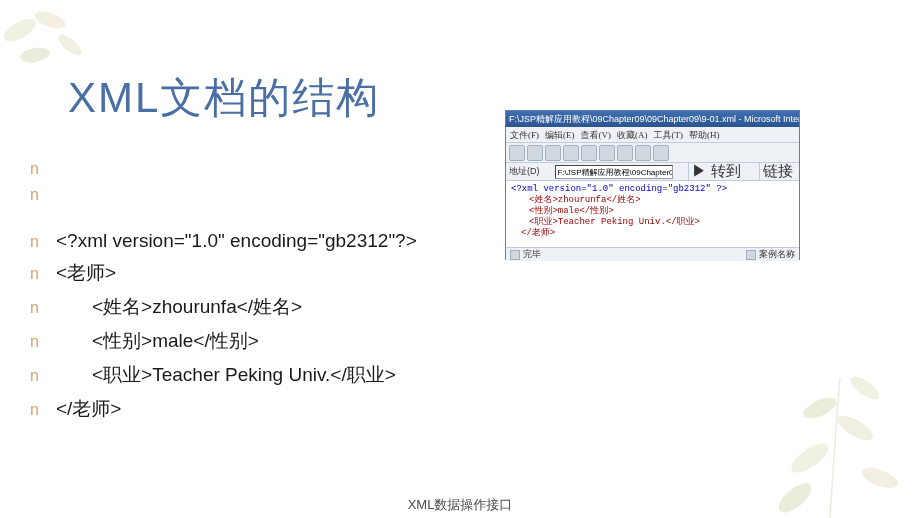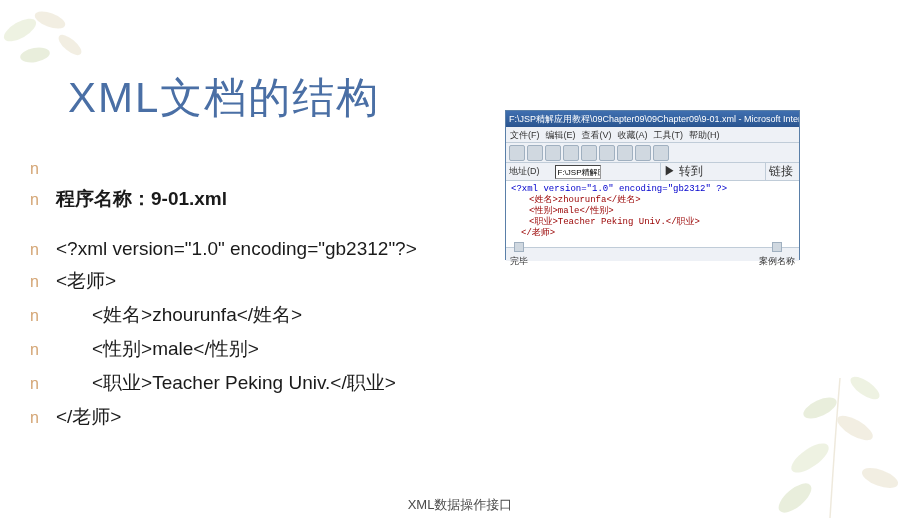--- a/index.html
+++ b/index.html
@@ -82,20 +82,21 @@
     .br-menu {
       background: #eef1f6;
       height: 16px;
       line-height: 16px;
       padding: 0 4px;
       border-bottom: 1px solid #c0ccd8;
       font-size: 9px;
       color: #333;
       display: flex;
       gap: 6px;
+      font-family: Liberation Serif, serif;
     }
     .br-toolbar {
       background: #eef1f6;
       height: 20px;
       border-bottom: 1px solid #c0ccd8;
       display: flex;
       align-items: center;
       padding: 0 3px;
       gap: 2px;
     }
@@ -104,21 +105,21 @@
       background: #eef1f6;
       height: 18px;
       display: flex;
       align-items: center;
       padding: 0 3px;
       border-bottom: 1px solid #c0ccd8;
       gap: 15px;
     }
     .addr-label { font-size: 9px; color: #333; }
     .addr-input { flex: 1; background: #fff; border: 1px inset #999; height: 14px; font-size: 8px; padding: 0 2px; line-height: 14px; overflow: hidden; white-space: nowrap; }
-    .addr-go { font-size: 12px; color: #333; padding: 0 3px; border-left: 1px solid #c0ccd8; margin-left: 44px; }
+    .addr-go { font-size: 15px; color: #333; padding: 0 3px; border-left: 1px solid #c0ccd8; }
     .br-body {
       background: #fff;
       height: 66px;
       padding: 3px 5px;
       font-size: 9px;
       line-height: 11px;
       font-family: "Courier New", monospace;
     }
     .xml-blue { color: #0000cc; }
     .xml-red { color: #990000; }
@@ -127,21 +128,21 @@
       height: 14px;
       background: #eef1f6;
       border-top: 1px solid #c0ccd8;
       display: flex;
       align-items: center;
       justify-content: space-between;
       padding: 0 4px;
       font-size: 9px;
       color: #333;
     }
-    .status-box { display: flex; align-items: center; gap: 3px; flex-direction: column; }
+    .status-box { display: flex; align-items: center; gap: 3px; }
     .status-icon { width: 10px; height: 10px; background: #d0d8e0; border: 1px solid #a0b0c0; }
   </style>
 </head>
 <body>
 
 <svg class="bg-decoration-tl" viewBox="0 0 120 100">
   <ellipse cx="20" cy="30" rx="18" ry="8" fill="#c9d6a3" transform="rotate(-30 20 30)"></ellipse>
   <ellipse cx="50" cy="20" rx="16" ry="7" fill="#d6c9a3" transform="rotate(20 50 20)"></ellipse>
   <ellipse cx="35" cy="55" rx="15" ry="7" fill="#b8c98f" transform="rotate(-10 35 55)"></ellipse>
   <ellipse cx="70" cy="45" rx="14" ry="6" fill="#d6c9a3" transform="rotate(40 70 45)"></ellipse>
@@ -207,21 +208,20 @@
       </span>
   </div>
 </div>
 
 <div class="content">
   <div class="line">
     <span class="bullet">n</span>
   </div>
   <div class="line">
     <span class="bullet">n</span>
-    <span class="bold"><span>程序名称：</span><span>9-01.xml</span></span>
   </div>
   <div class="gap"></div>
   <div class="line">
     <span class="bullet">n</span>
     <span>&lt;?xml version="1.0" encoding="gb2312"?&gt;</span>
   </div>
   <div class="line">
     <span class="bullet">n</span>
     <span>&lt;老师&gt;</span>
   </div>

